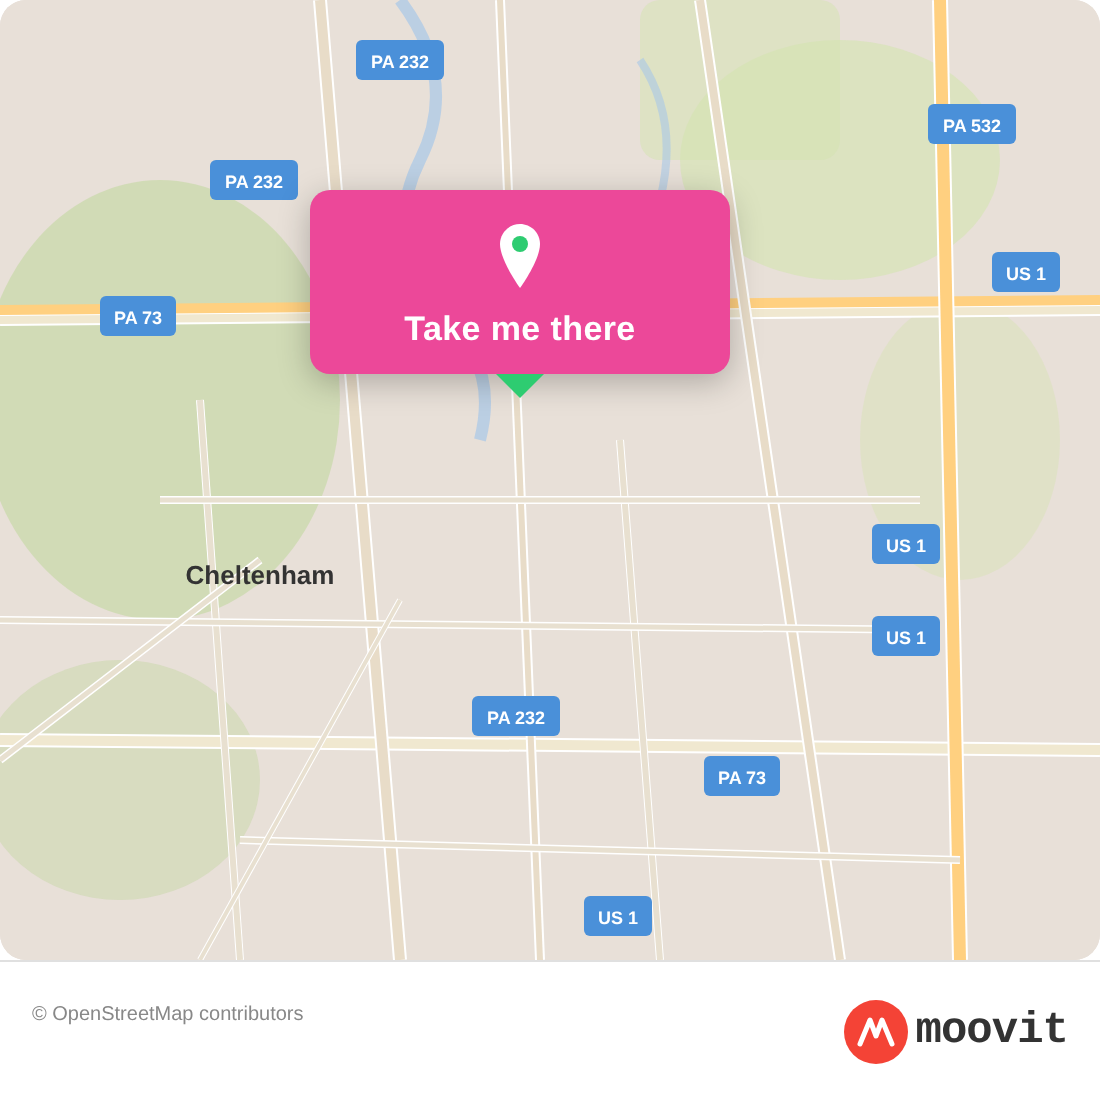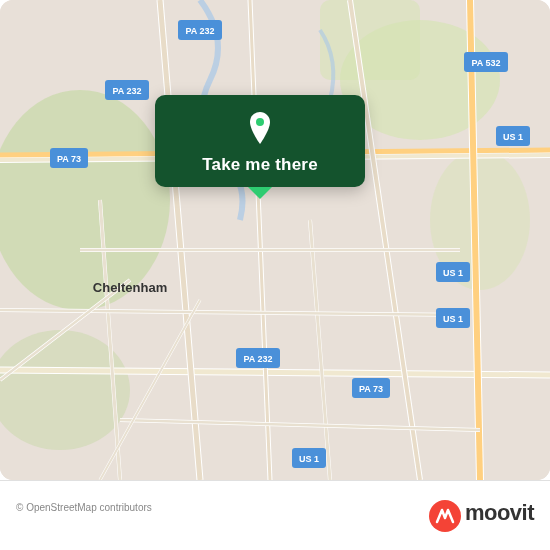--- a/index.html
+++ b/index.html
@@ -27,21 +27,21 @@
       width: 100%;
       height: 100%;
     }
 
     
     .popup-card {
       position: absolute;
       top: 95px;
       left: 155px;
       width: 210px;
-      background: #14532d;
+      background: #ec4899;
       border-radius: 10px;
       display: flex;
       flex-direction: column;
       align-items: center;
       padding: 14px 16px 12px;
       box-shadow: 0 4px 16px rgba(0,0,0,0.25);
       cursor: pointer;
       z-index: 10;
     }
 
@@ -93,21 +93,23 @@
     }
 
     .place-name {
       font-size: 16px;
       font-weight: 600;
       color: #222;
     }
 
     .moovit-logo {
       display: flex;
+      align-items: center;
       gap: 4px;
+      font-family: Liberation Mono, monospace;
     }
 
     .moovit-icon {
       width: 32px;
       height: 32px;
     }
 
     .moovit-text {
       font-size: 22px;
       font-weight: 700;

